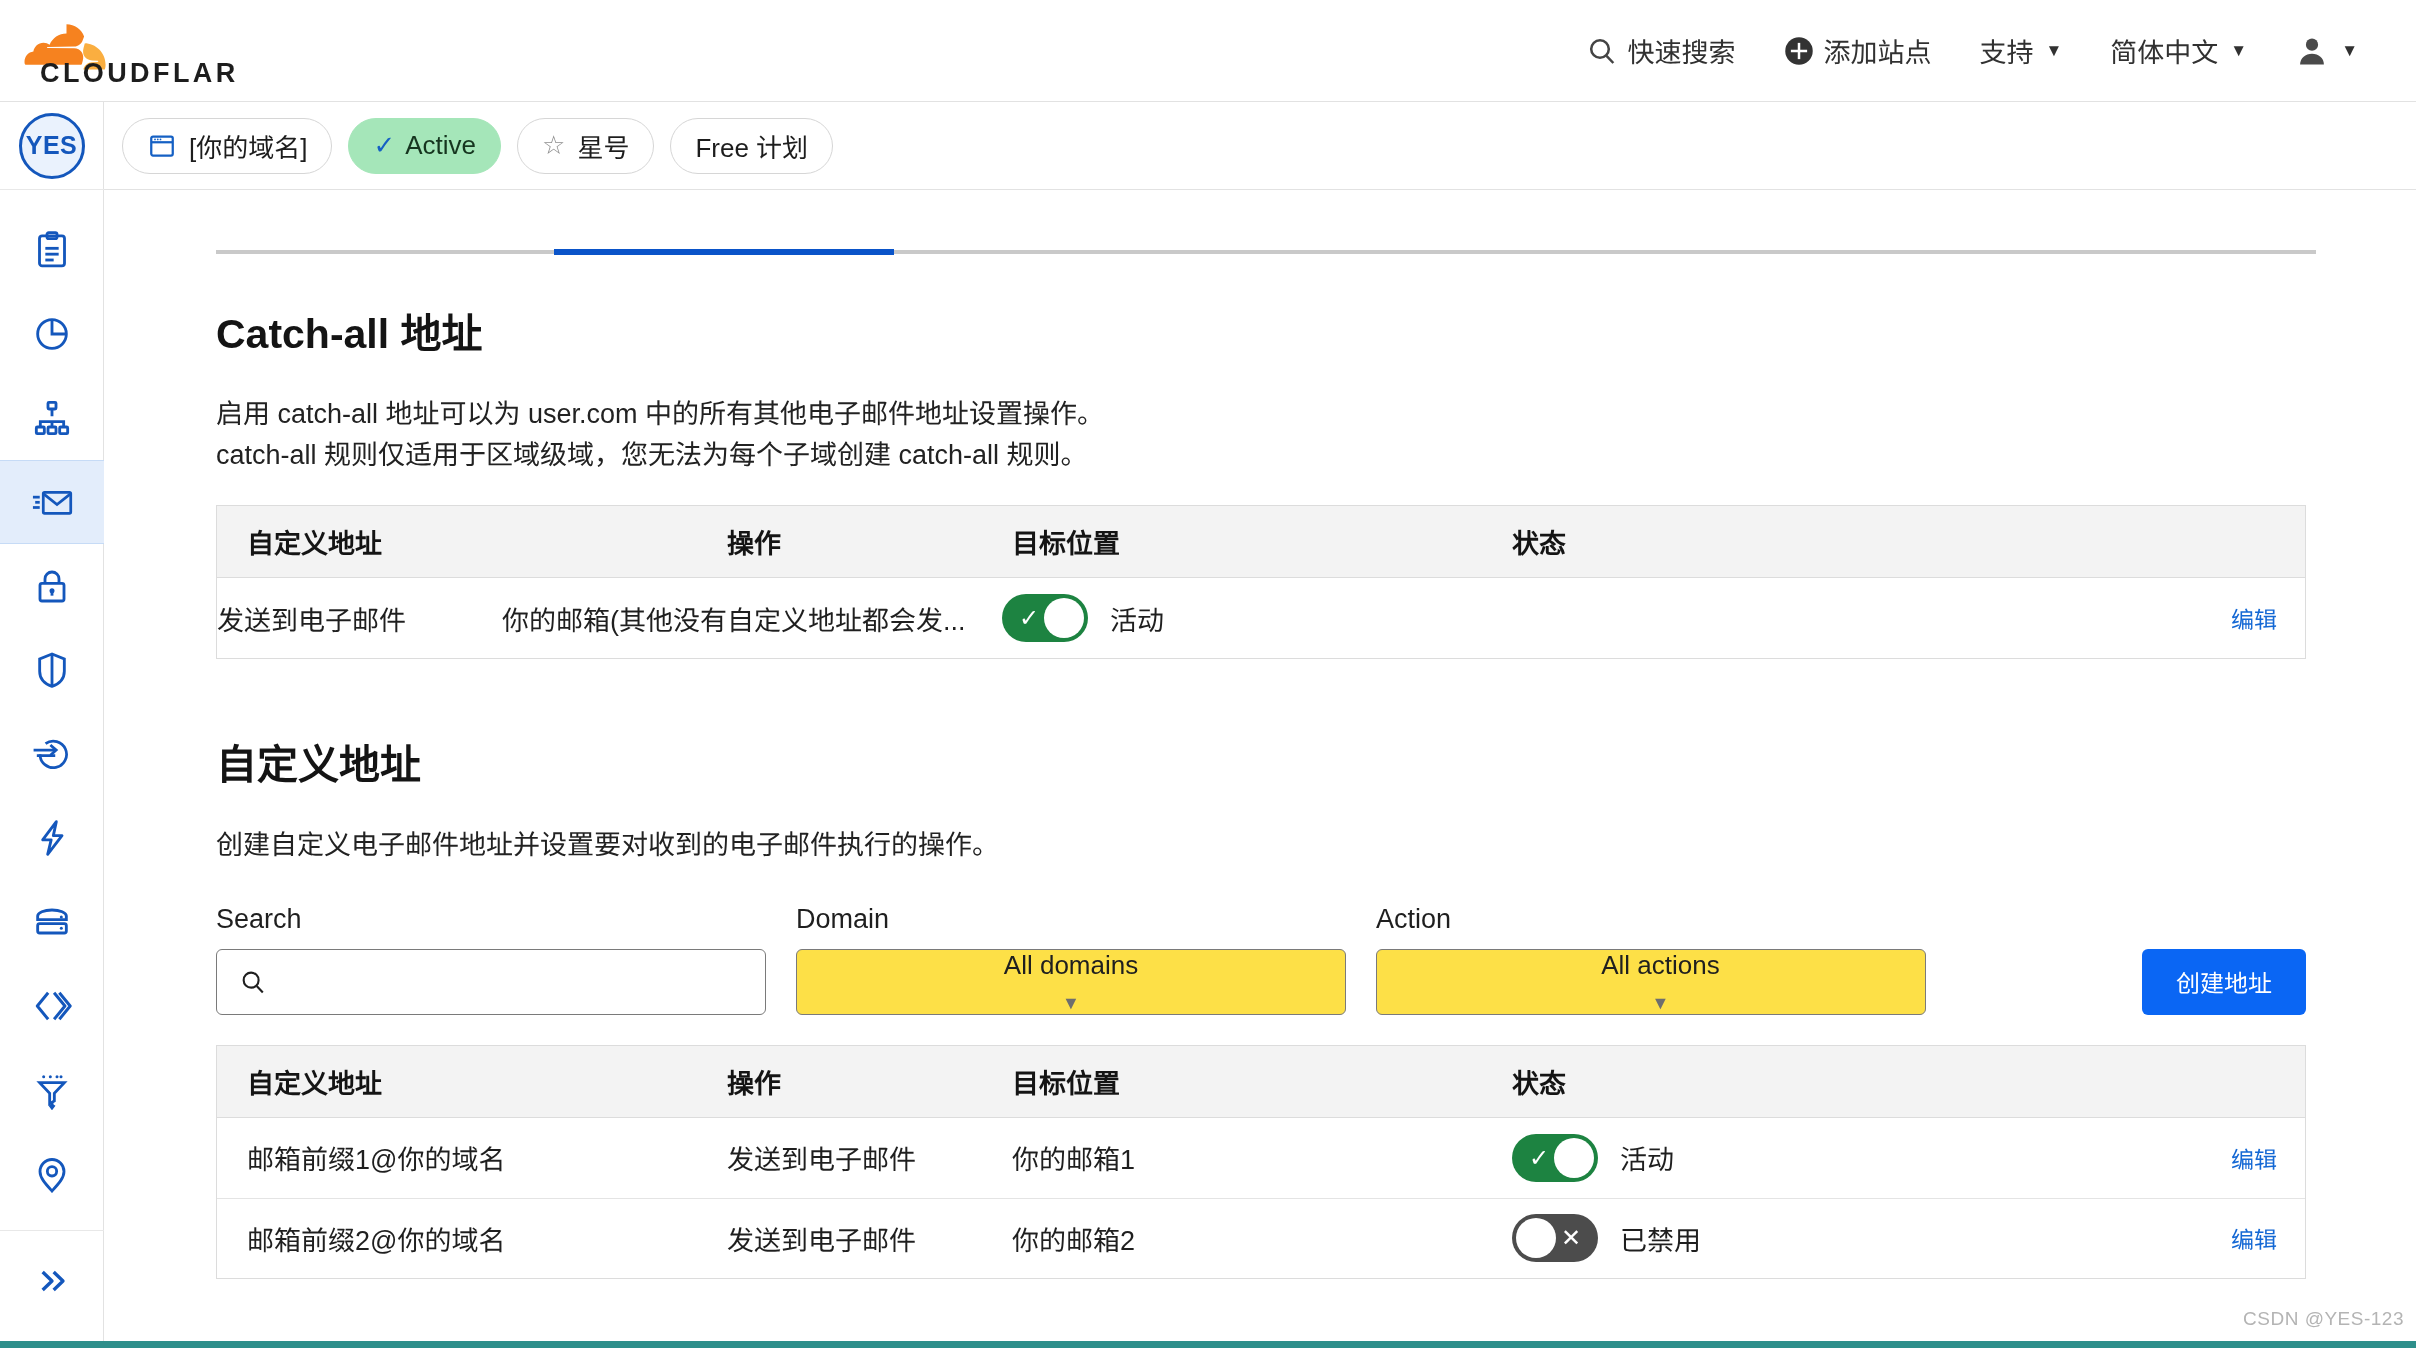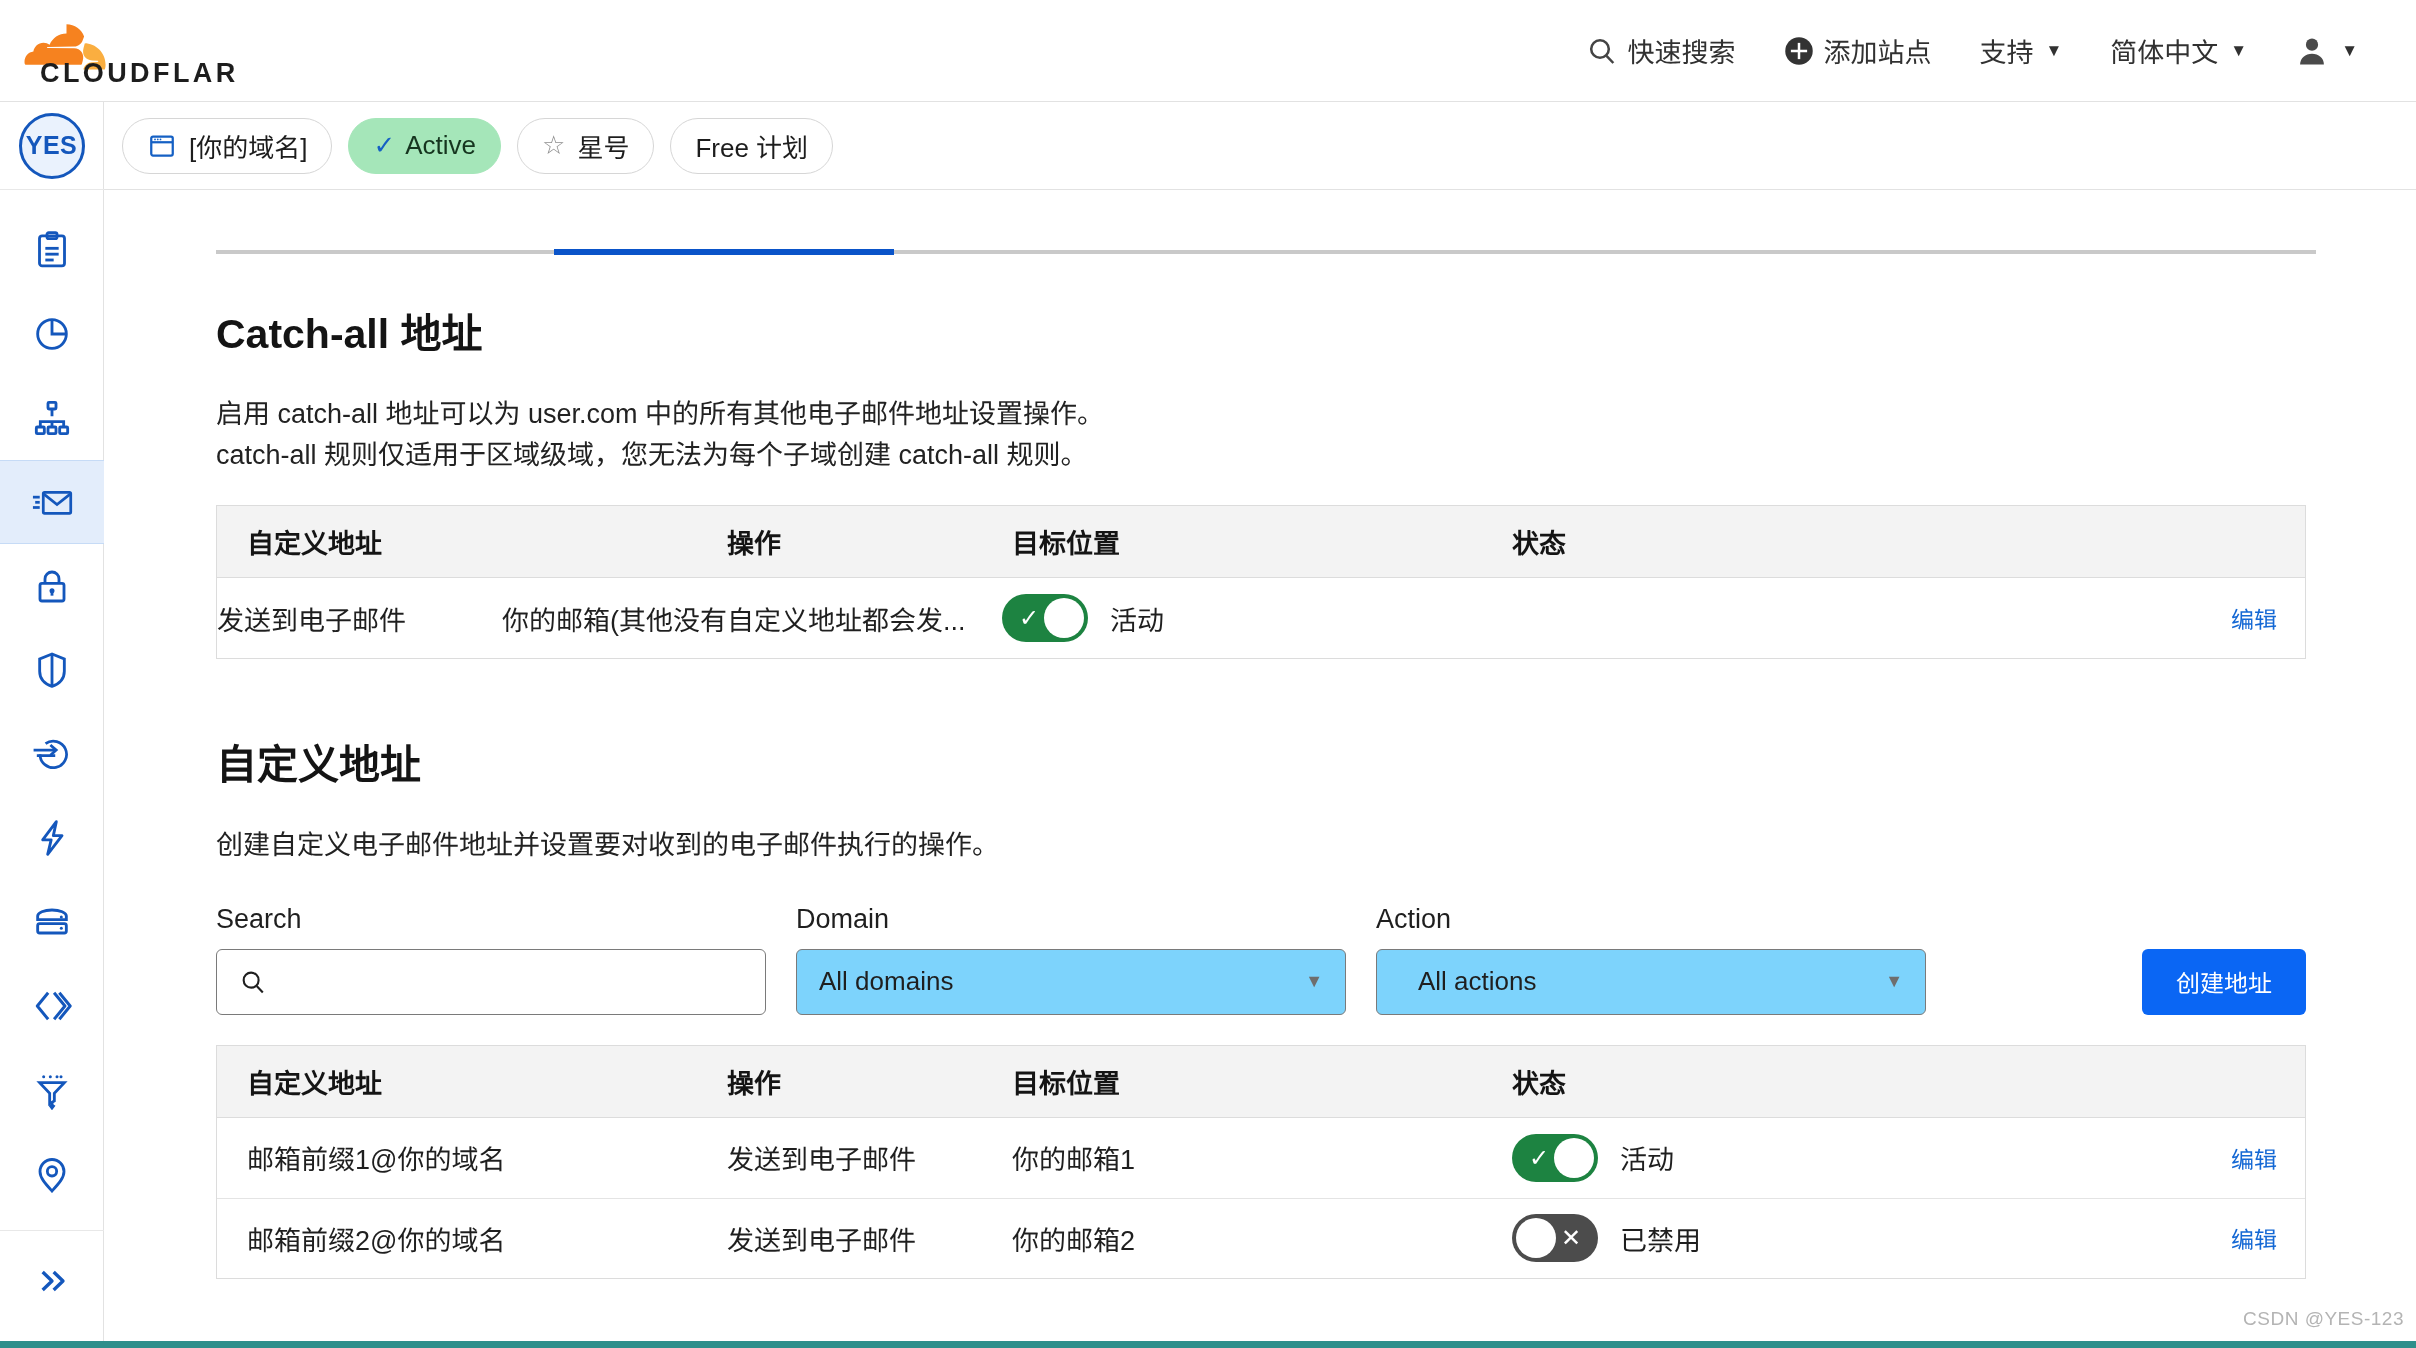--- a/index.html
+++ b/index.html
@@ -193,21 +193,21 @@
     background: #fff; gap: 14px;
   }
   .search-box input {
     border: none; outline: none; font-size: 26px;
     font-family: inherit; background: transparent;
     width: 440px; color: #1f1f1f;
   }
   .select-box {
     height: 66px; border: 1px solid #7a7a7a; border-radius: 6px;
     display: flex; align-items: center; justify-content: space-between;
-    padding: 0 22px; background: #7dd3fc; cursor: pointer;
+    padding: 0 22px; background: #fde047; cursor: pointer; flex-direction: column;
   }
   .select-box .sel-val { font-size: 26px; color: #1f1f1f; }
   .select-box .sel-caret { font-size: 18px; color: #6e6e6e; }
   .w-domain { width: 550px; }
   .w-action { width: 550px; padding-left: 41px; }
   .create-btn {
     margin-left: auto; margin-bottom: 0;
     background: #0a66f4; color: #ffffff;
     font-size: 24px; font-family: inherit;
     border: none; border-radius: 6px;

